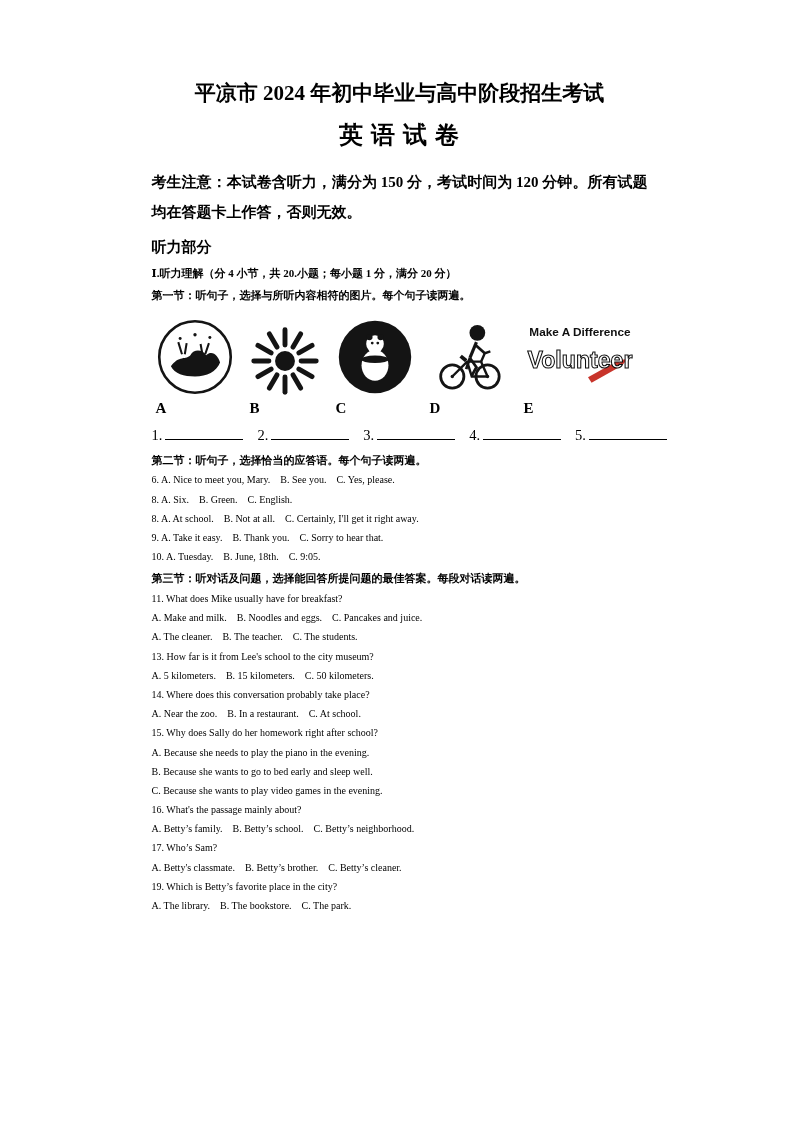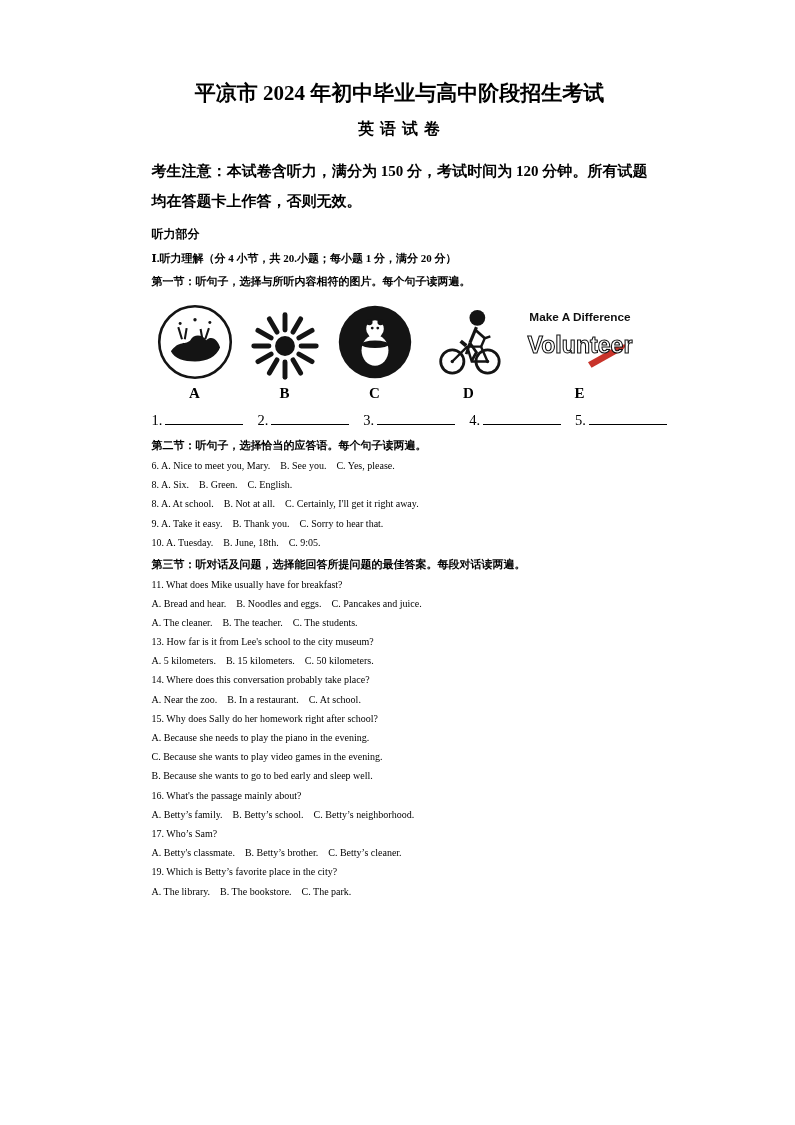--- a/index.html
+++ b/index.html
@@ -8,34 +8,34 @@
     position:relative;
     width:644px; height:1125px;
     margin:16px auto;
     background:#ffffff;
     color:#000;
     font-family:"Liberation Serif","DejaVu Serif",serif;
     padding:64px 72px 0 76px;
     overflow:hidden;
   }
   .title { text-align:center; font-size:21px; font-weight:bold; line-height:1.25; }
-  .subtitle { text-align:center; font-size:16px; font-weight:bold; margin-top:13px; letter-spacing:1px; }
+  .subtitle { text-align:center; font-size:24px; font-weight:bold; margin-top:13px; letter-spacing:1px; }
   .notice {
     margin-top:16px; font-size:15px; font-weight:bold;
     line-height:2.0; text-align:justify;
   }
   .sec-heading { font-size:11px; font-weight:bold; line-height:1.15; margin:10px 0 6px; }
-  .plain-heading { font-size:12px; font-weight:bold; line-height:1.15; margin:12px 0 6px; }
+  .plain-heading { font-size:15px; font-weight:bold; line-height:1.15; margin:12px 0 6px; }
   .line { font-size:10px; line-height:1.12; margin:8px 0; white-space:pre-wrap; }
 
   .pictures {
     display:flex; align-items:flex-end; gap:16px;
     margin:14px 0 2px 4px;
   }
-  .pic { display:flex; flex-direction:column; align-items:center; }
+  .pic { display:flex; flex-direction:column; align-items:flex-start; }
   .pic-label { font-size:15px; font-weight:bold; margin-top:4px; font-family:"Liberation Serif","DejaVu Serif",serif; }
 
   .blanks { display:flex; align-items:baseline; margin:10px 0 4px 0; font-size:14.5px; }
   .blank-item { display:inline-flex; align-items:baseline; margin-right:14px; }
   .blank-num { margin-right:3px; }
   .blank { display:inline-block; width:78px; height:13px; border-bottom:1.2px solid #000; }
 </style>
 </head>
 <body>
 
@@ -154,30 +154,30 @@
 
   <p class="sec-heading">第二节：听句子，选择恰当的应答语。每个句子读两遍。</p>
   <p class="line">6. A. Nice to meet you, Mary.    B. See you.    C. Yes, please.</p>
   <p class="line">8. A. Six.    B. Green.    C. English.</p>
   <p class="line">8. A. At school.    B. Not at all.    C. Certainly, I'll get it right away.</p>
   <p class="line">9. A. Take it easy.    B. Thank you.    C. Sorry to hear that.</p>
   <p class="line">10. A. Tuesday.    B. June, 18th.    C. 9:05.</p>
 
   <p class="sec-heading">第三节：听对话及问题，选择能回答所提问题的最佳答案。每段对话读两遍。</p>
   <p class="line">11. What does Mike usually have for breakfast?</p>
-  <p class="line">A. Bread and hear.    B. Noodles and eggs.    C. Pancakes and juice.</p>
+  <p class="line">A. Make and milk.    B. Noodles and eggs.    C. Pancakes and juice.</p>
   <p class="line">A. The cleaner.    B. The teacher.    C. The students.</p>
   <p class="line">13. How far is it from Lee's school to the city museum?</p>
   <p class="line">A. 5 kilometers.    B. 15 kilometers.    C. 50 kilometers.</p>
   <p class="line">14. Where does this conversation probably take place?</p>
   <p class="line">A. Near the zoo.    B. In a restaurant.    C. At school.</p>
   <p class="line">15. Why does Sally do her homework right after school?</p>
   <p class="line">A. Because she needs to play the piano in the evening.</p>
+  <p class="line">B. Because she wants to go to bed early and sleep well.</p>
   <p class="line">C. Because she wants to play video games in the evening.</p>
-  <p class="line">B. Because she wants to go to bed early and sleep well.</p>
 
   <p class="line">16. What's the passage mainly about?</p>
   <p class="line">A. Betty’s family.    B. Betty’s school.    C. Betty’s neighborhood.</p>
   <p class="line">17. Who’s Sam?</p>
   <p class="line">A. Betty's classmate.    B. Betty’s brother.    C. Betty’s cleaner.</p>
   <p class="line">19. Which is Betty’s favorite place in the city?</p>
   <p class="line">A. The library.    B. The bookstore.    C. The park.</p>
 
 </div>
 

